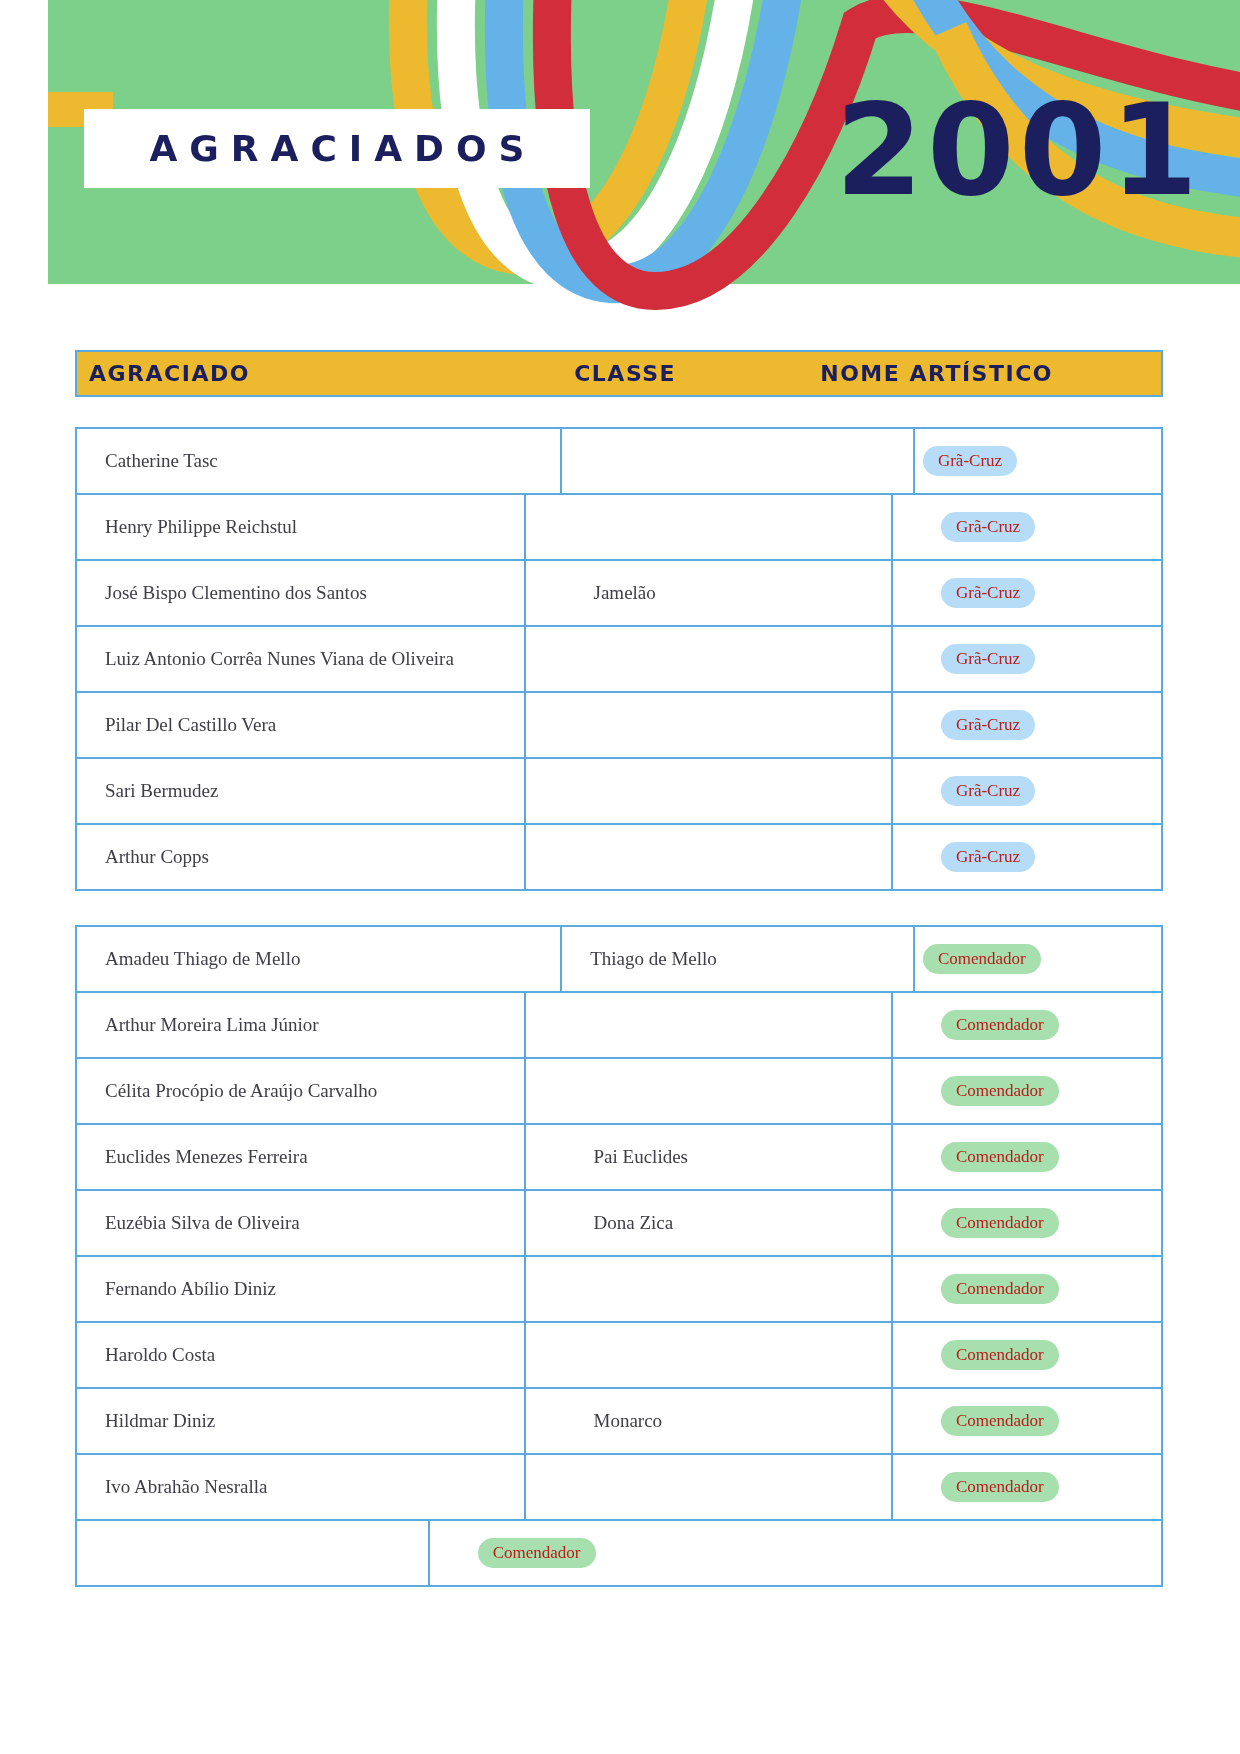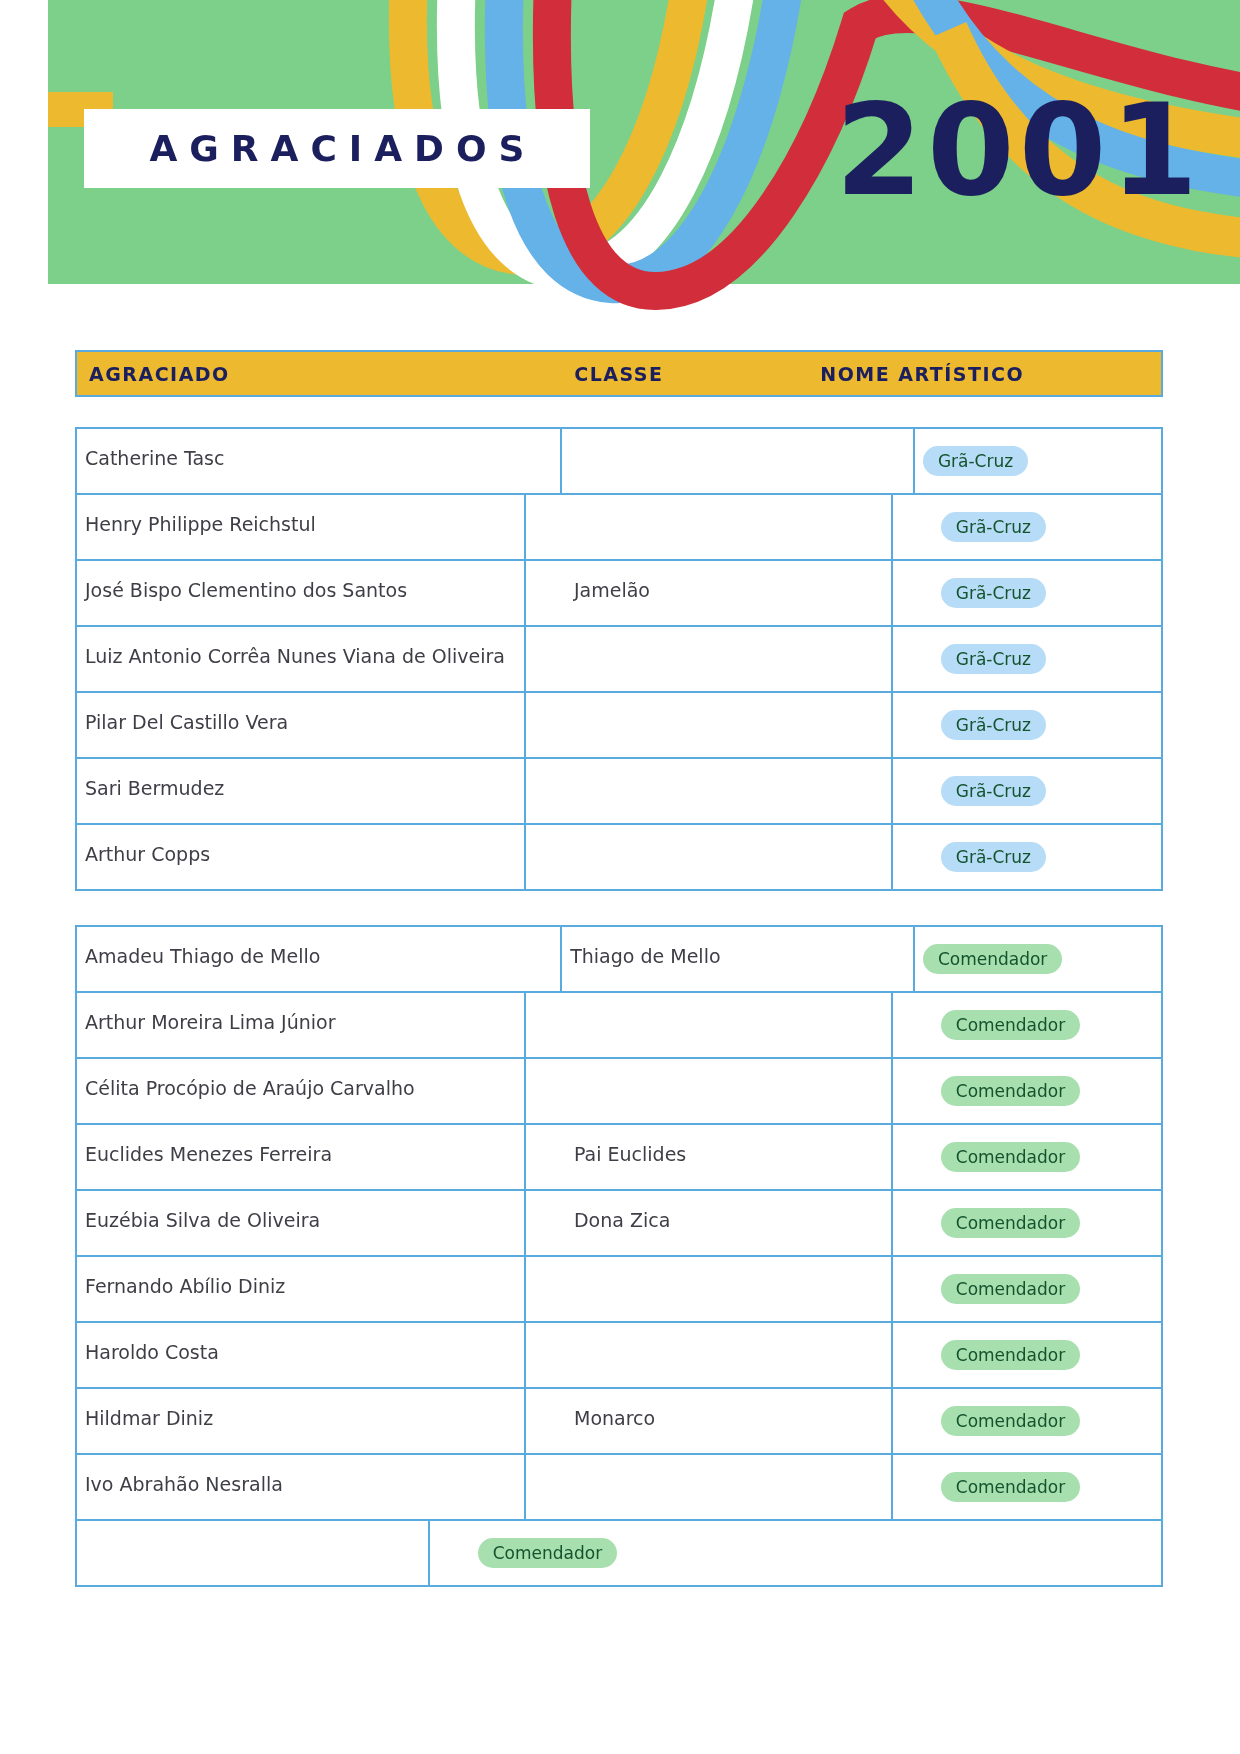--- a/index.html
+++ b/index.html
@@ -28,39 +28,39 @@
     color:#1b1f5e; letter-spacing:4px; white-space:nowrap;
   }
   
   .tables { position:absolute; top:350px; left:75px; width:1088px; }
   .colhead-band {
     display:flex; height:47px; background:#edba2f;
     border:2px solid #58aadf; margin-bottom:30px;
   }
   .colhead {
     display:flex; align-items:center; padding-left:12px;
-    font-size:19px; font-weight:bold; color:#1b1f5e; letter-spacing:1.5px;
+    font-size:22px; font-weight:bold; color:#1b1f5e; letter-spacing:1.5px;
   }
   .col-1 { width:44.76%; }
   .col-2 { width:32.54%; }
   .col-3 { width:22.70%; }
   .group { border:2px solid #58aadf; margin-bottom:34px; background:#ffffff; }
   .row { display:flex; }
   .row + .row { border-top:2px solid #58aadf;gap:40px; }
   .cell {
-    display:flex; align-items:flex-start;
-    padding:17px 8px; min-height:58px;
-    font-size:19px; color:#3e3e46; line-height:24px;
+    display:flex; align-items:center;
+    padding:17px 28px; min-height:58px;
+    font-size:19px; color:#3e3e46; line-height:24px;font-family:Liberation Serif, serif;
   }
   .cell.col-1, .cell.col-2 { border-right:2px solid #58aadf; }
   .cell .name-text { max-width:430px; }
   .cell.col-3 { padding-left:8px; }
   .badge {
     display:inline-block; padding:3px 15px; border-radius:15px;
-    font-size:17px; color:#14532d; white-space:nowrap;
+    font-size:17px; color:#b91c1c; white-space:nowrap;
   }
 </style>
 </head>
 <body>
 
 <div class="hero">
   <svg class="ribbons" viewBox="0 0 1240 340" aria-hidden="true">
 
     <path stroke-width="38" fill="none" d="M 362 -40 C 350 140 390 250 473 256 C 560 262 622 140 646 -40" stroke="#edba2f"></path>
     <path stroke-width="38" fill="none" d="M 410 -40 C 398 155 438 266 518 272 C 606 278 668 140 692 -40" stroke="#ffffff"></path>

